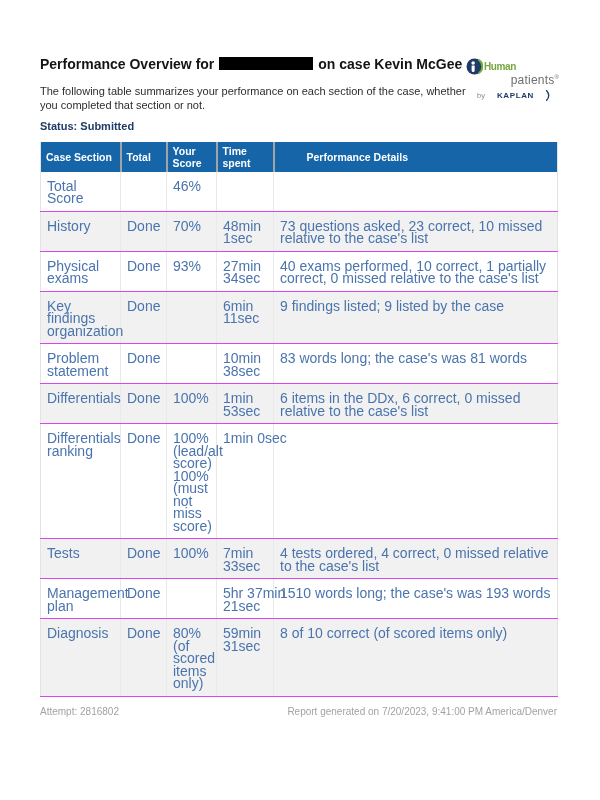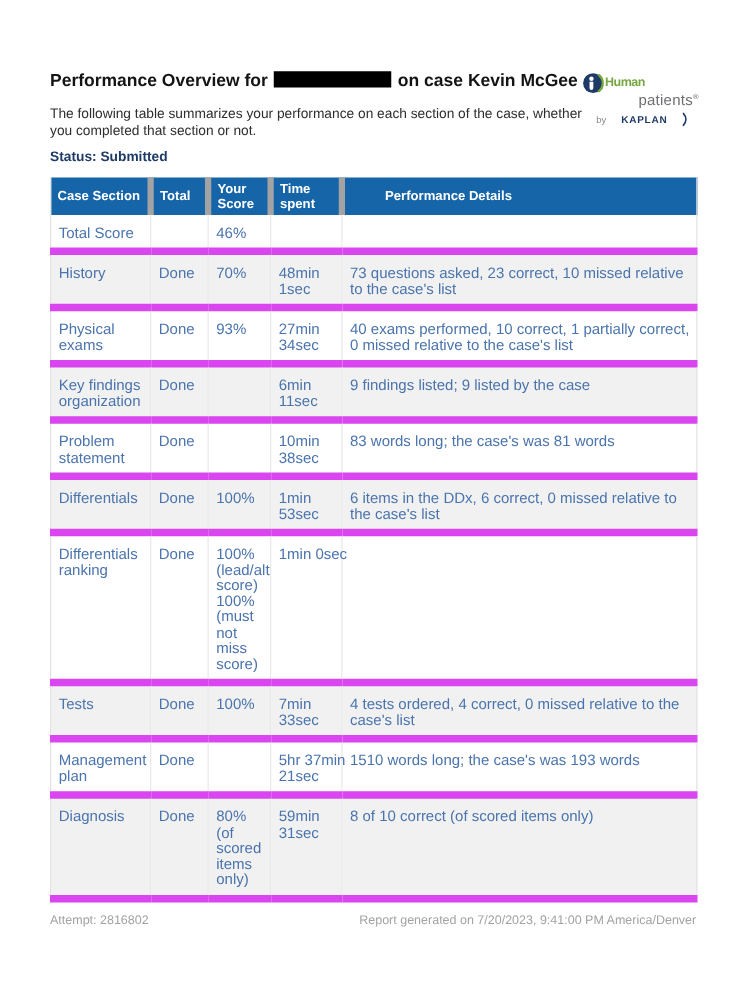--- a/index.html
+++ b/index.html
@@ -18,23 +18,23 @@
   .logo{position:absolute;top:58px;left:466px;width:96px;}
   .logo-row1{display:flex;align-items:center;justify-content:flex-start;}
   .logo-human{color:#76a63f;font-size:10px;font-weight:bold;letter-spacing:-0.4px;margin-left:1px;}
   .logo-patients{text-align:right;color:#6d6e71;font-size:12px;margin-top:-2px;padding-right:3px;letter-spacing:0.2px;}
   .logo-patients sup{font-size:6px;color:#6d6e71;}
   .logo-byline{text-align:center;font-size:7.5px;color:#8a8a8a;margin-top:3px;display:flex;align-items:center;justify-content:center;gap:12px;}
   .logo-kaplan{color:#1e3a66;font-weight:bold;font-size:8px;letter-spacing:0.6px;}
 
   
   table{width:517px;border-collapse:collapse;table-layout:fixed;margin-top:8px;border:1px solid #e3e3e3;border-top:none;}
-  thead th{background:#1565a8;color:#ffffff;font-size:10.5px;font-weight:bold;text-align:left;padding:3px 5px;vertical-align:middle;border-right:5px solid #a3a3a3;line-height:12px;height:24px;}
+  thead th{background:#1565a8;color:#ffffff;font-size:10.5px;font-weight:bold;text-align:left;padding:3px 5px;vertical-align:middle;border-right:2px solid #a3a3a3;line-height:12px;height:24px;}
   thead th:last-child{border-right:none;padding-left:32px;}
-  tbody td{font-size:12px;color:#4a74ad;padding:8px 5px 6px 6px;vertical-align:top;border-bottom:6px solid #d946ef;border-right:1px solid #e9e9e9;line-height:12.5px;background-clip:padding-box;}
+  tbody td{font-size:14px;color:#4a74ad;padding:8px 5px 6px 6px;vertical-align:top;border-bottom:1px solid #d946ef;border-right:1px solid #e9e9e9;line-height:12.5px;background-clip:padding-box;}
   tbody td:last-child{border-right:none;}
   tbody tr:nth-child(even){background:#f1f1f1;}
   .c-score,.c-time{white-space:pre-line;}
 
   
   .report-footer{display:flex;justify-content:space-between;font-size:10px;color:#a2a2a2;margin-top:9px;width:517px;}
 </style>
 </head>
 <body>
 

